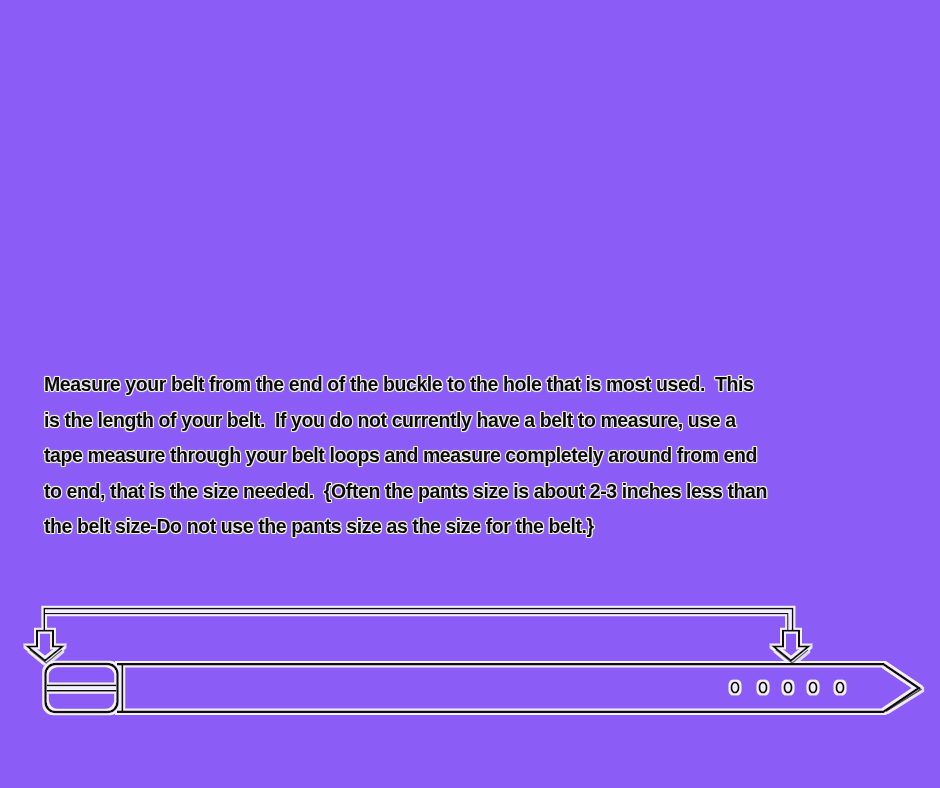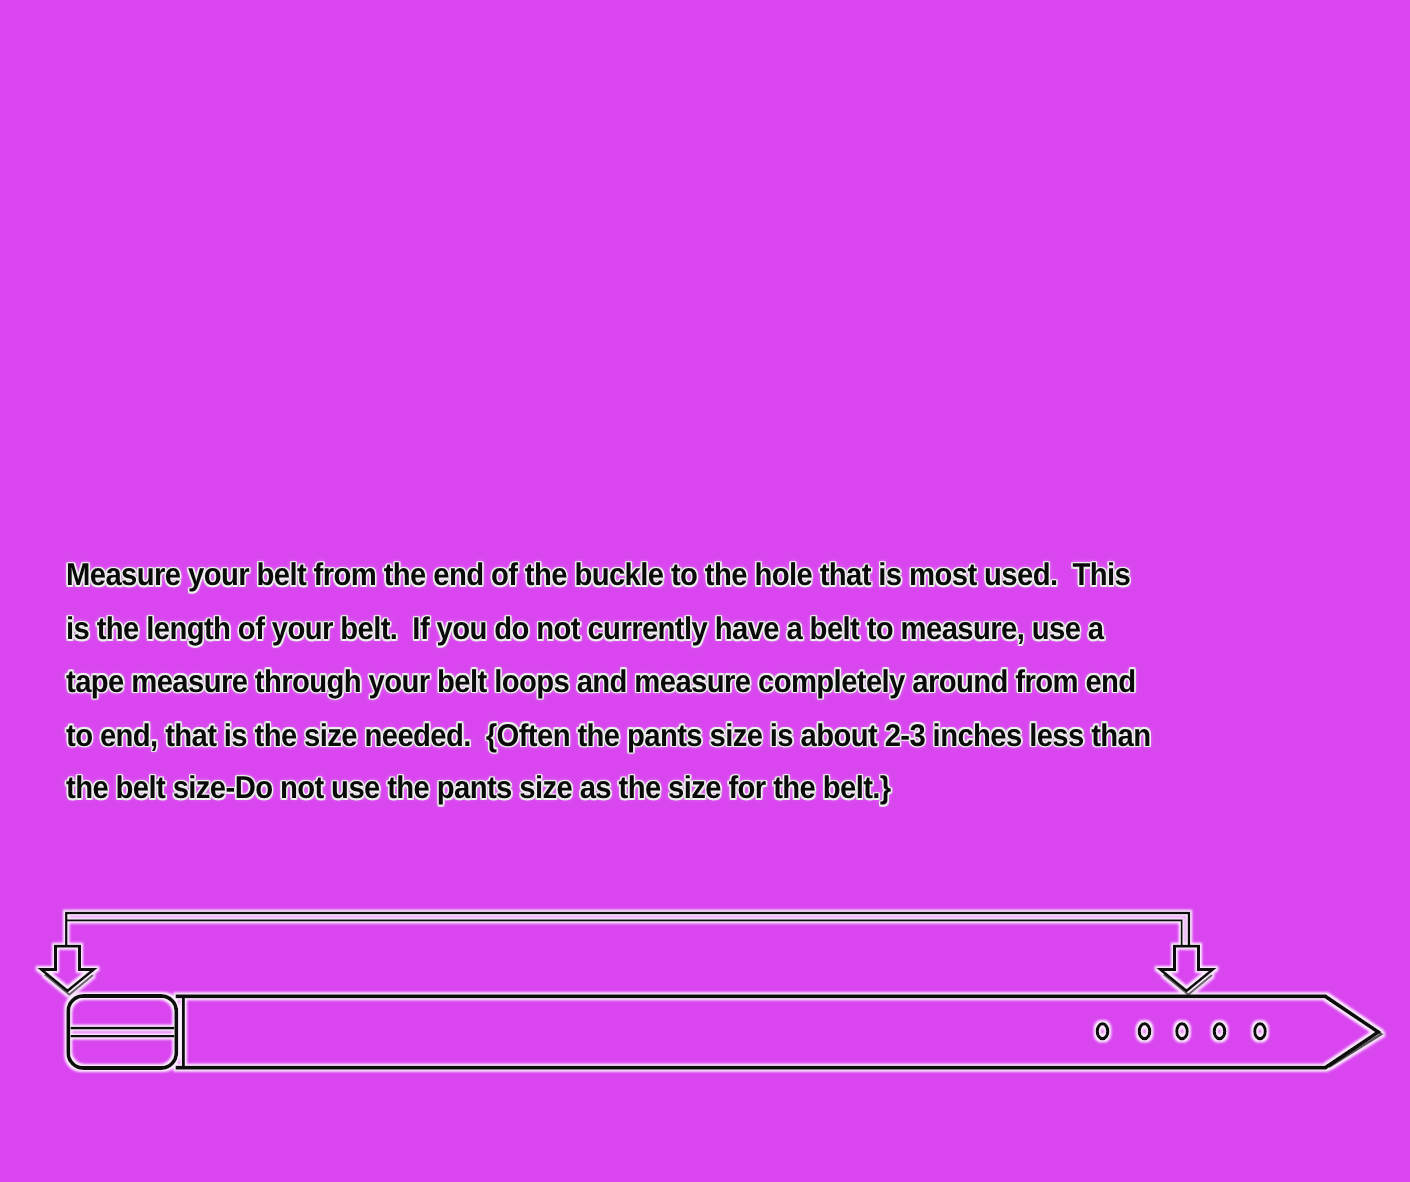--- a/index.html
+++ b/index.html
@@ -4,21 +4,21 @@
 <style>
   html, body {
     margin: 0;
     padding: 0;
     background: #000000;
   }
   .canvas {
     position: relative;
     width: 940px;
     height: 788px;
-    background: #d946ef;
+    background: #8b5cf6;
     overflow: hidden;
   }
   .instructions {
     position: absolute;
     left: 44px;
     top: 366px;
     width: 900px;
     transform: scaleX(0.93);
     transform-origin: left top;
   }

